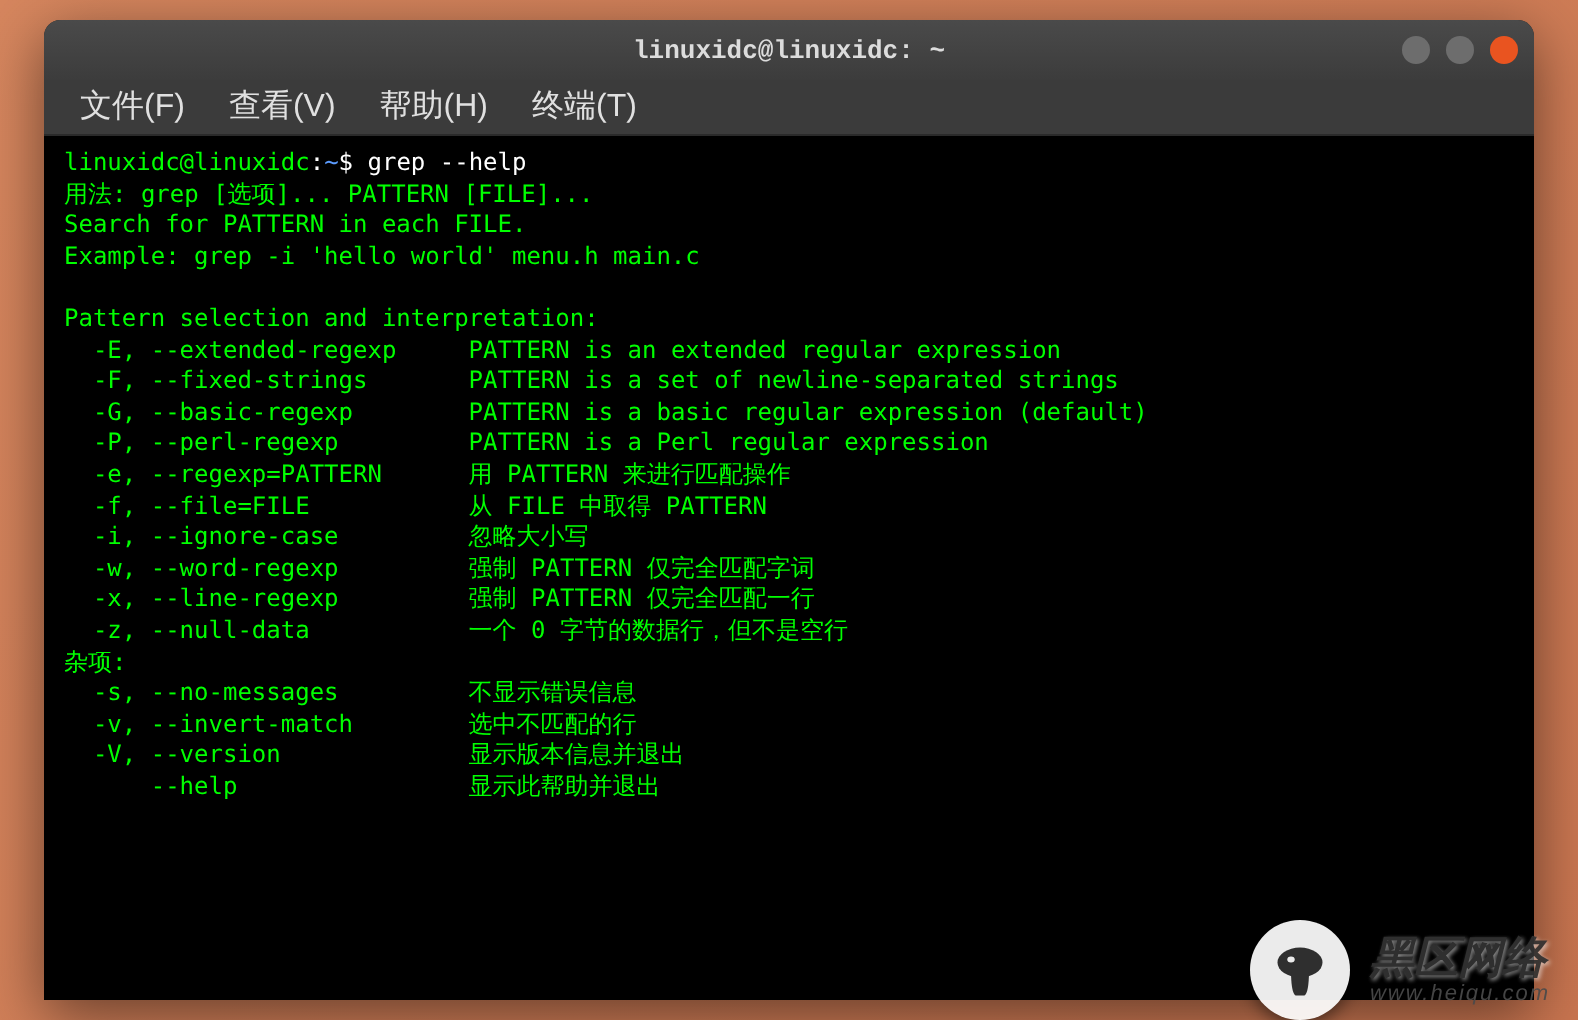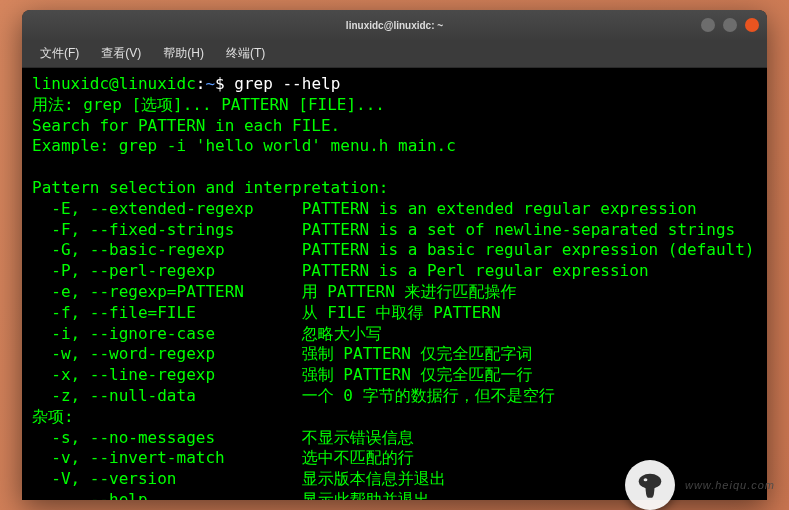--- a/index.html
+++ b/index.html
@@ -30,22 +30,23 @@
       height: 30px;
       background: linear-gradient(to bottom, #4a4a4a, #3c3c3c);
       display: flex;
       align-items: center;
       justify-content: center;
       position: relative;
       border-radius: 8px 8px 0 0;
     }
     .titlebar-title {
       color: #dcdcdc;
-      font-size: 10px;
+      font-size: 13px;
       font-weight: bold;
+      font-family: Liberation Mono, monospace;
     }
     .window-controls {
       position: absolute;
       right: 8px;
       top: 50%;
       transform: translateY(-50%);
       display: flex;
       gap: 8px;
     }
     .win-btn {
@@ -65,30 +66,30 @@
       height: 28px;
       background: #3b3b3b;
       display: flex;
       align-items: center;
       padding: 0 8px;
       gap: 2px;
       border-bottom: 1px solid #2a2a2a;
     }
     .menu-item {
       color: #e0e0e0;
-      font-size: 12px;
+      font-size: 16px;
       padding: 4px 10px;
       cursor: pointer;
     }
     .terminal-body {
       flex: 1;
       background: #000;
       padding: 6px 10px;
       font-family: "DejaVu Sans Mono", "Courier New", monospace;
-      font-size: 16px;
+      font-size: 12px;
       line-height: 1.3;
       overflow: hidden;
       white-space: pre;
     }
     .prompt-user { color: #00ff00; }
     .prompt-colon { color: #fff; }
     .prompt-path { color: #5c9cff; }
     .prompt-dollar { color: #fff; }
     .cmd-text { color: #fff; }
     .out-green { color: #00ff00; }
@@ -179,15 +180,16 @@
 
 <div class="watermark">
   <div class="wm-icon">
     <svg class="wm-mushroom" viewBox="0 0 40 40">
       <ellipse cx="20" cy="15" rx="15" ry="10" fill="#333"></ellipse>
       <path d="M 14 20 Q 14 35 17 37 L 23 37 Q 26 35 26 20 Z" fill="#333"></path>
       <ellipse cx="14" cy="13" rx="2.5" ry="2" fill="#fff"></ellipse>
     </svg>
   </div>
   <div class="wm-text">
+    <span class="wm-text-cn">黑区网络</span>
     <span class="wm-text-url">www.heiqu.com</span>
   </div>
 </div>
 
 </body></html>

